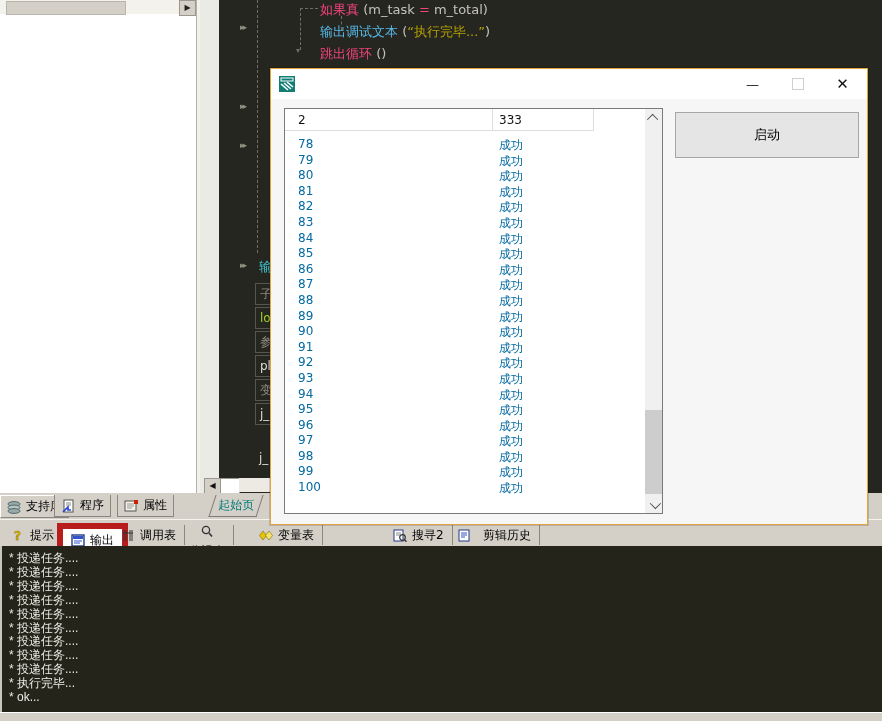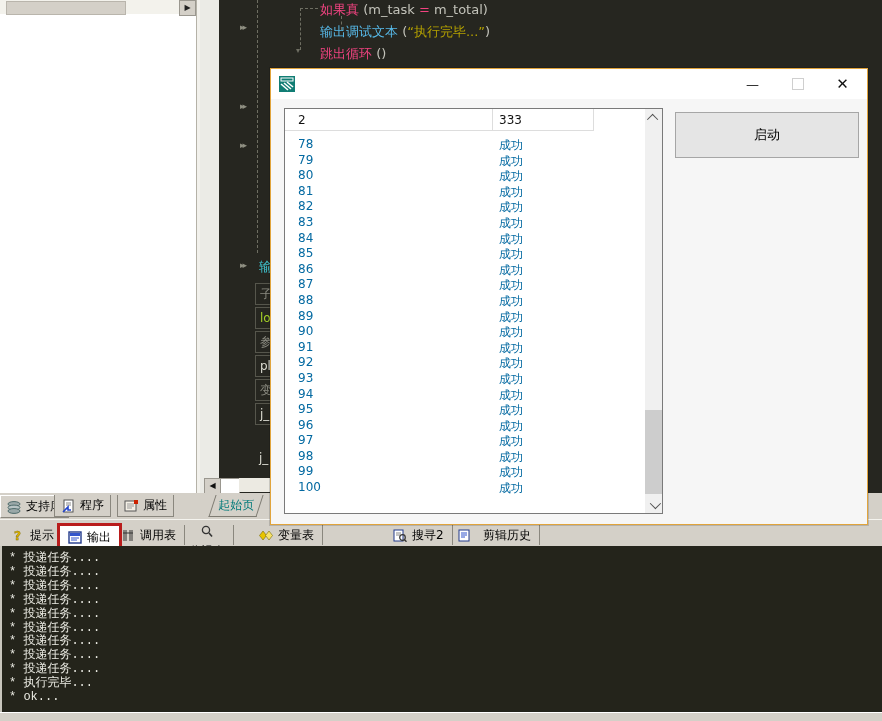--- a/index.html
+++ b/index.html
@@ -38,25 +38,25 @@
   .ws-tab.selected{border-top:1px solid #ffffff;border-left:1px solid #ffffff;background:#d4d0c8;}
   .ws-icon{width:15px;height:14px;display:inline-block;}
 
   
   #start-page-tab{position:absolute;left:212px;top:2px;width:46px;height:21px;background:#d4d0c8;border:1px solid #7e7b72;border-top:none;transform:skewX(-18deg);}
   #start-page-tab span{display:block;transform:skewX(18deg);color:#007a7a;font-size:12px;text-align:center;line-height:20px;}
 
   
   #out-tabbar{left:0;top:519px;width:882px;height:27px;background:#d4d0c8;border-top:1px solid #f4f3ee;}
   .otab{position:absolute;top:5px;height:20px;display:flex;align-items:center;gap:5px;padding:0 8px;font-size:12px;color:#000;border-right:1px solid #8a877e;}
-  .otab.selected{background:#ffffff;border:3px solid #b91c1c;height:22px;top:3px;}
+  .otab.selected{background:#ffffff;border:6px solid #b91c1c;height:22px;top:3px;}
   .oicon{width:14px;height:13px;display:inline-block;position:relative;}
 
   
-  #console{left:0;top:546px;width:880px;height:166px;background:#24241b;border-left:2px solid #c9c6bd;color:#ebebe3;font-family:Liberation Mono, monospace;font-size:12px;padding-top:6px;overflow:hidden;}
+  #console{left:0;top:546px;width:880px;height:166px;background:#24241b;border-left:2px solid #c9c6bd;color:#ebebe3;font-family:Liberation Sans, sans-serif;font-size:12px;padding-top:6px;overflow:hidden;}
   .console-line{line-height:13.9px;white-space:pre;padding-left:7px;}
 
   #status-bar{left:0;top:712px;width:882px;height:9px;background:#d4d0c8;border-top:1px solid #ffffff;}
 
   
   #dialog{left:270px;top:68px;width:596px;height:455px;background:#f6f6f6;border:1px solid #e1a43c;box-shadow:0 0 0 1px rgba(0,0,0,0.15);z-index:50;}
   #dlg-titlebar{position:absolute;left:0;top:0;width:100%;height:30px;background:#ffffff;display:flex;align-items:center;}
   #dlg-title-icon{margin-left:8px;width:16px;height:16px;}
   #dlg-buttons{position:absolute;right:2px;top:0;height:30px;display:flex;}
   .dlg-btn{width:45px;height:30px;display:flex;align-items:center;justify-content:center;font-size:13px;color:#111;}

